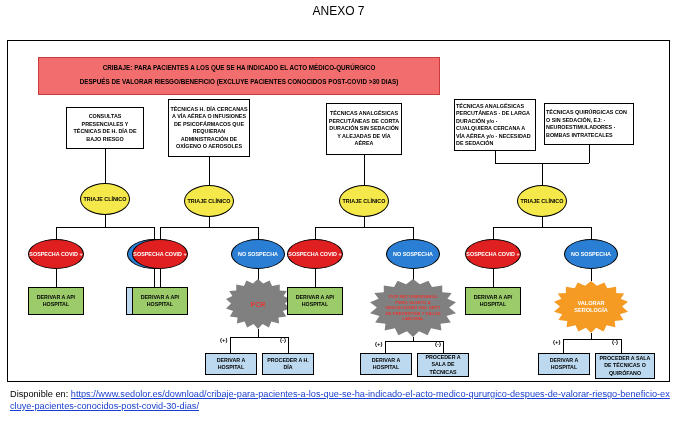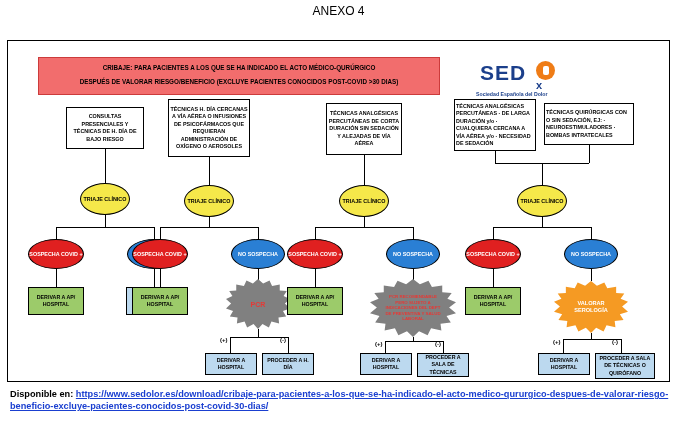--- a/index.html
+++ b/index.html
@@ -31,51 +31,44 @@
   .red{background:#e02020;color:#fff;}
   .blue{background:#2a7fd4;color:#fff;}
   .green{background:#9ccb6a;}
   .lblue{background:#bcd9ef;}
   .grey{background:#808080;color:#fff;}
   .orange{background:#f59a23;color:#000;}
   .rectbox{font-size:5.3px;font-weight:bold;}
   .sign{position:absolute;font-size:6px;font-weight:bold;}
   .vline{position:absolute;background:#000;width:1px;}
   .hline{position:absolute;background:#000;height:1px;}
-  .link{position:absolute;left:10px;top:388px;width:660px;font-size:9.2px;line-height:12px;font-weight:bold;}
+  .link{position:absolute;left:10px;top:388px;width:660px;font-size:9.2px;line-height:12px;}
   .link a{color:#1a3fd0;text-decoration:underline;word-break:break-all;}
   .link .lead{color:#000;}
   
   .burst{position:absolute;display:flex;align-items:center;justify-content:center;text-align:center;}
   .burst .inner{position:relative;z-index:2;}
   .starshape{
     clip-path:polygon(50% 0%,58% 9%,68% 3%,72% 14%,84% 11%,84% 23%,95% 24%,90% 34%,100% 40%,92% 49%,100% 59%,89% 64%,94% 75%,82% 77%,83% 89%,71% 85%,67% 97%,57% 90%,50% 100%,43% 90%,33% 97%,29% 85%,17% 89%,18% 77%,6% 75%,11% 64%,0% 59%,8% 49%,0% 40%,10% 34%,5% 24%,16% 23%,16% 11%,28% 14%,32% 3%,42% 9%);
   }
 </style>
 </head>
 <body>
 
 <div class="page">
 
-  <div class="title1">ANEXO 4</div>
+  <div class="title1">ANEXO 7</div>
 
   <div class="frame">
 
     <div class="banner">
       <span>CRIBAJE:  PARA PACIENTES A LOS QUE SE HA INDICADO EL ACTO MÉDICO-QURÚRGICO</span>
       <span>DESPUÉS DE VALORAR RIESGO/BENEFICIO (EXCLUYE PACIENTES CONOCIDOS POST-COVID &gt;30 DIAS)</span>
     </div>
 
-    <div class="logo">
-      <div class="sed">SED</div>
-      <div class="dot"></div>
-      <div class="dotin"></div>
-      <div class="x">x</div>
-      <div class="sub">Sociedad Española del Dolor</div>
-    </div>
 
     <div class="box hdr" style="left:58px;top:66px;width:78px;height:42px;">
       <span>CONSULTAS PRESENCIALES Y TÉCNICAS DE H. DÍA DE BAJO RIESGO</span>
     </div>
     <div class="vline" style="left:97px;top:108px;height:34px;"></div>
     <div class="ellipse triage" style="left:72px;top:142px;width:50px;height:32px;">
       <span>TRIAJE CLÍNICO</span>
     </div>
     <div class="vline" style="left:97px;top:174px;height:12px;"></div>
     <div class="hline" style="left:48px;top:186px;width:98px;"></div>

